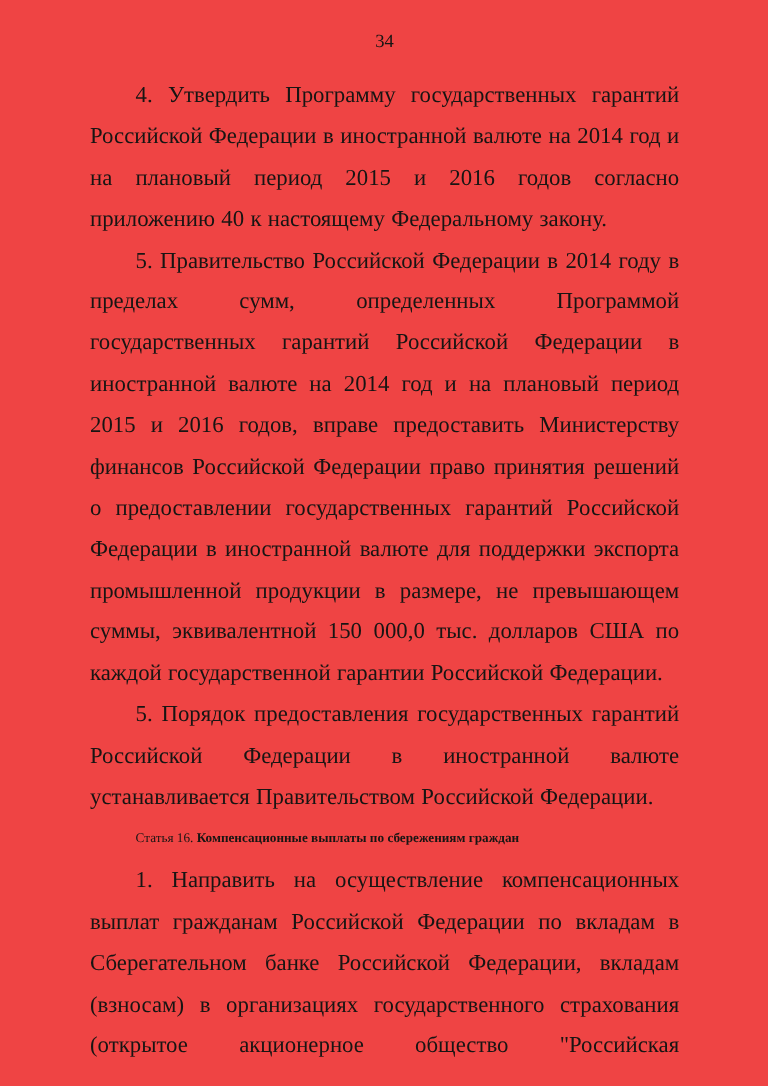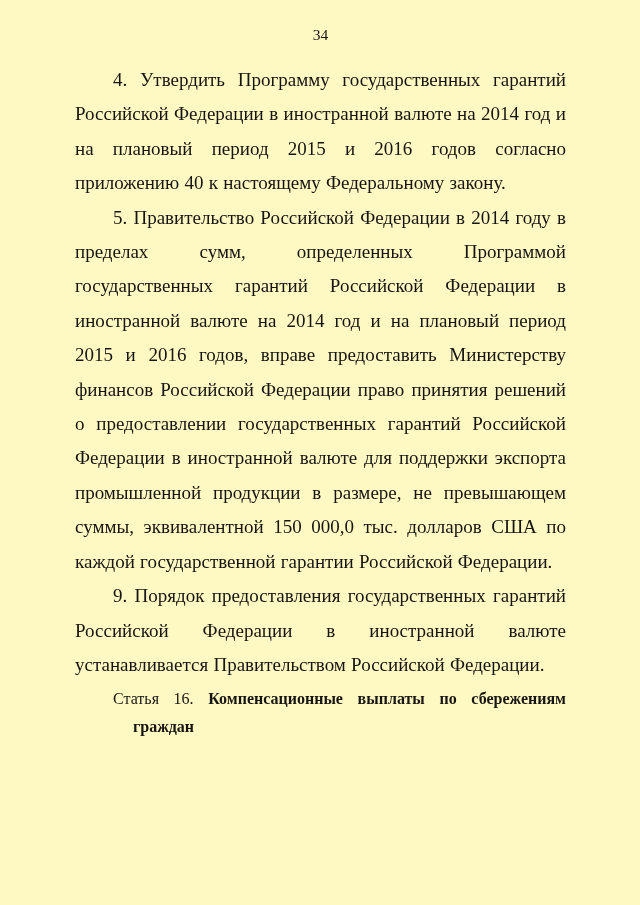--- a/index.html
+++ b/index.html
@@ -8,41 +8,41 @@
     height: 905px;
     background: #ffffff;
     font-family: "Liberation Serif", "DejaVu Serif", serif;
     color: #171513;
     overflow: hidden;
   }
   .page {
     width: 640px;
     height: 905px;
     padding: 25px 74px 0 75px;
-    background: #fef9c3;
+    background: #ef4444;
   }
   .page-number {
     text-align: center;
     font-size: 15.5px;
     line-height: 20px;
     margin-bottom: 18px;
   }
   .body-text p.para {
     font-size: 19px;
     line-height: 34.4px;
     text-align: justify;
     text-indent: 38px;
     word-spacing: 0.5px;
   }
   
   .body-text p.para.cutoff {
     text-align-last: justify;
   }
   .body-text p.heading {
-    font-size: 16px;
+    font-size: 11px;
     line-height: 28px;
     text-align: justify;
     padding-left: 58px;
     text-indent: -20px;
     margin-top: 3px;
     margin-bottom: 4px;
   }
   .heading .article-label { font-weight: normal; }
   .heading .article-title { font-weight: bold; }
 </style>
@@ -52,20 +52,21 @@
 <div class="page">
 
   <div class="page-number">34</div>
 
   <div class="body-text">
 
     <p class="para">4. Утвердить Программу государственных гарантий Российской Федерации в иностранной валюте на 2014 год и на плановый период 2015 и 2016 годов согласно приложению 40 к настоящему Федеральному закону.</p>
 
     <p class="para">5. Правительство Российской Федерации в 2014 году в пределах сумм, определенных Программой государственных гарантий Российской Федерации в иностранной валюте на 2014 год и на плановый период 2015 и 2016 годов, вправе предоставить Министерству финансов Российской Федерации право принятия решений о предоставлении государственных гарантий Российской Федерации в иностранной валюте для поддержки экспорта промышленной продукции в размере, не превышающем суммы, эквивалентной 150&nbsp;000,0 тыс. долларов США по каждой государственной гарантии Российской Федерации.</p>
 
-    <p class="para">9. Порядок предоставления государственных гарантий Российской Федерации в иностранной валюте устанавливается Правительством Российской Федерации.</p>
+    <p class="para">5. Порядок предоставления государственных гарантий Российской Федерации в иностранной валюте устанавливается Правительством Российской Федерации.</p>
 
     <p class="heading"><span class="article-label">Статья 16.</span> <strong class="article-title">Компенсационные выплаты по сбережениям граждан</strong></p>
 
+    <p class="para cutoff">1. Направить на осуществление компенсационных выплат гражданам Российской Федерации по вкладам в Сберегательном банке Российской Федерации, вкладам (взносам) в организациях государственного страхования (открытое акционерное общество "Российская</p>
 
   </div>
 
 </div>
 
 </body></html>

